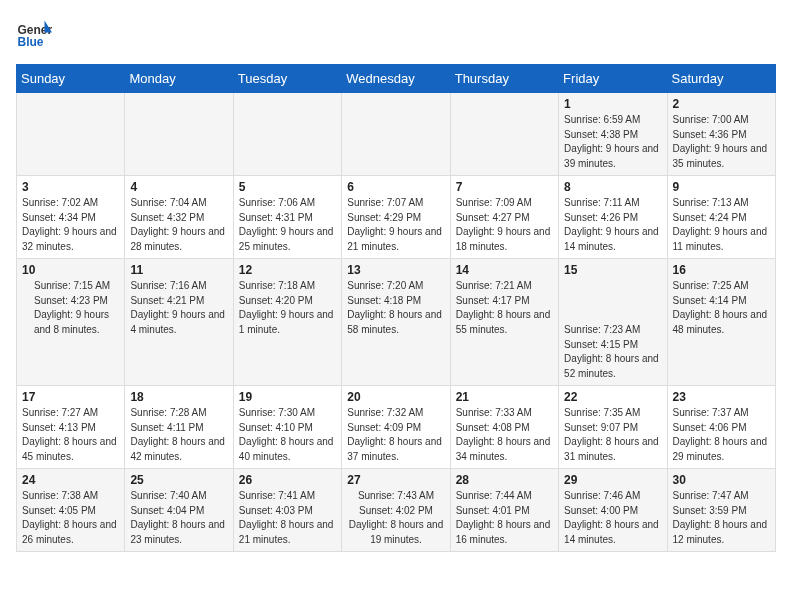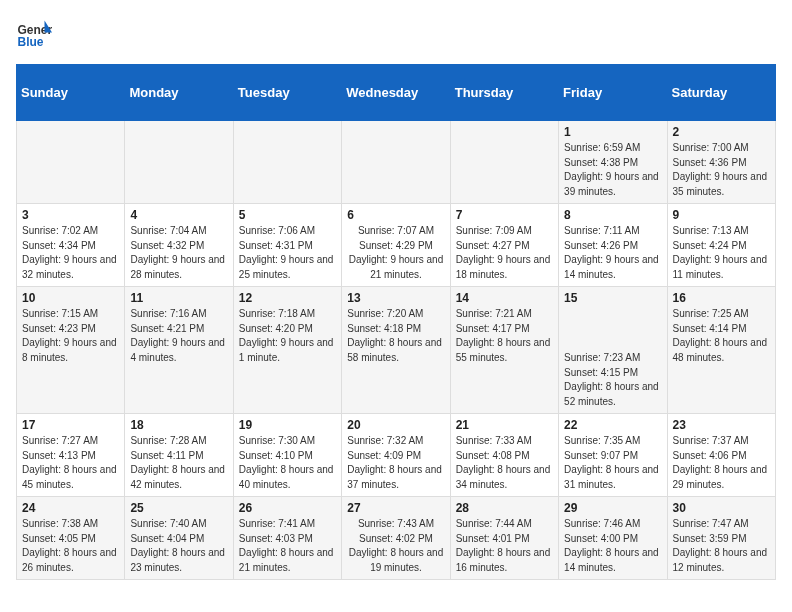--- a/index.html
+++ b/index.html
@@ -41,22 +41,22 @@
       width: 100%;
       border-collapse: collapse;
       table-layout: fixed;
     }
     thead tr {
       background-color: #1565c0;
     }
     thead th {
       color: #fff;
       font-size: 13px;
-      font-weight: bold;
-      padding: 20px 4px;
+      font-weight: normal;
+      padding: 6px 4px;
       text-align: left;
       border: 1px solid #1565c0;
     }
     tbody tr {
       vertical-align: top;
     }
     tbody tr:nth-child(odd) {
       background-color: #f5f5f5;
     }
     tbody tr:nth-child(even) {
@@ -144,21 +144,21 @@
 Daylight: 9 hours and 28 minutes.</div>
         </td>
         <td>
           <span class="day-num">5</span>
           <div class="day-info" style="white-space: pre-line;">Sunrise: 7:06 AM
 Sunset: 4:31 PM
 Daylight: 9 hours and 25 minutes.</div>
         </td>
         <td>
           <span class="day-num">6</span>
-          <div class="day-info" style="white-space: pre-line; text-align: center;">Sunrise: 7:07 AM
+          <div class="day-info" style="white-space: pre-line;">Sunrise: 7:07 AM
 Sunset: 4:29 PM
 Daylight: 9 hours and 21 minutes.</div>
         </td>
         <td>
           <span class="day-num">7</span>
           <div class="day-info" style="white-space: pre-line;">Sunrise: 7:09 AM
 Sunset: 4:27 PM
 Daylight: 9 hours and 18 minutes.</div>
         </td>
         <td>
@@ -170,21 +170,21 @@
         <td>
           <span class="day-num">9</span>
           <div class="day-info" style="white-space: pre-line;">Sunrise: 7:13 AM
 Sunset: 4:24 PM
 Daylight: 9 hours and 11 minutes.</div>
         </td>
       </tr>
       <tr>
         <td>
           <span class="day-num">10</span>
-          <div class="day-info" style="white-space: pre-line;">Sunrise: 7:15 AM
+          <div class="day-info" style="white-space: pre-line; margin-left: 12px;">Sunrise: 7:15 AM
 Sunset: 4:23 PM
 Daylight: 9 hours and 8 minutes.</div>
         </td>
         <td>
           <span class="day-num">11</span>
           <div class="day-info" style="white-space: pre-line;">Sunrise: 7:16 AM
 Sunset: 4:21 PM
 Daylight: 9 hours and 4 minutes.</div>
         </td>
         <td>

